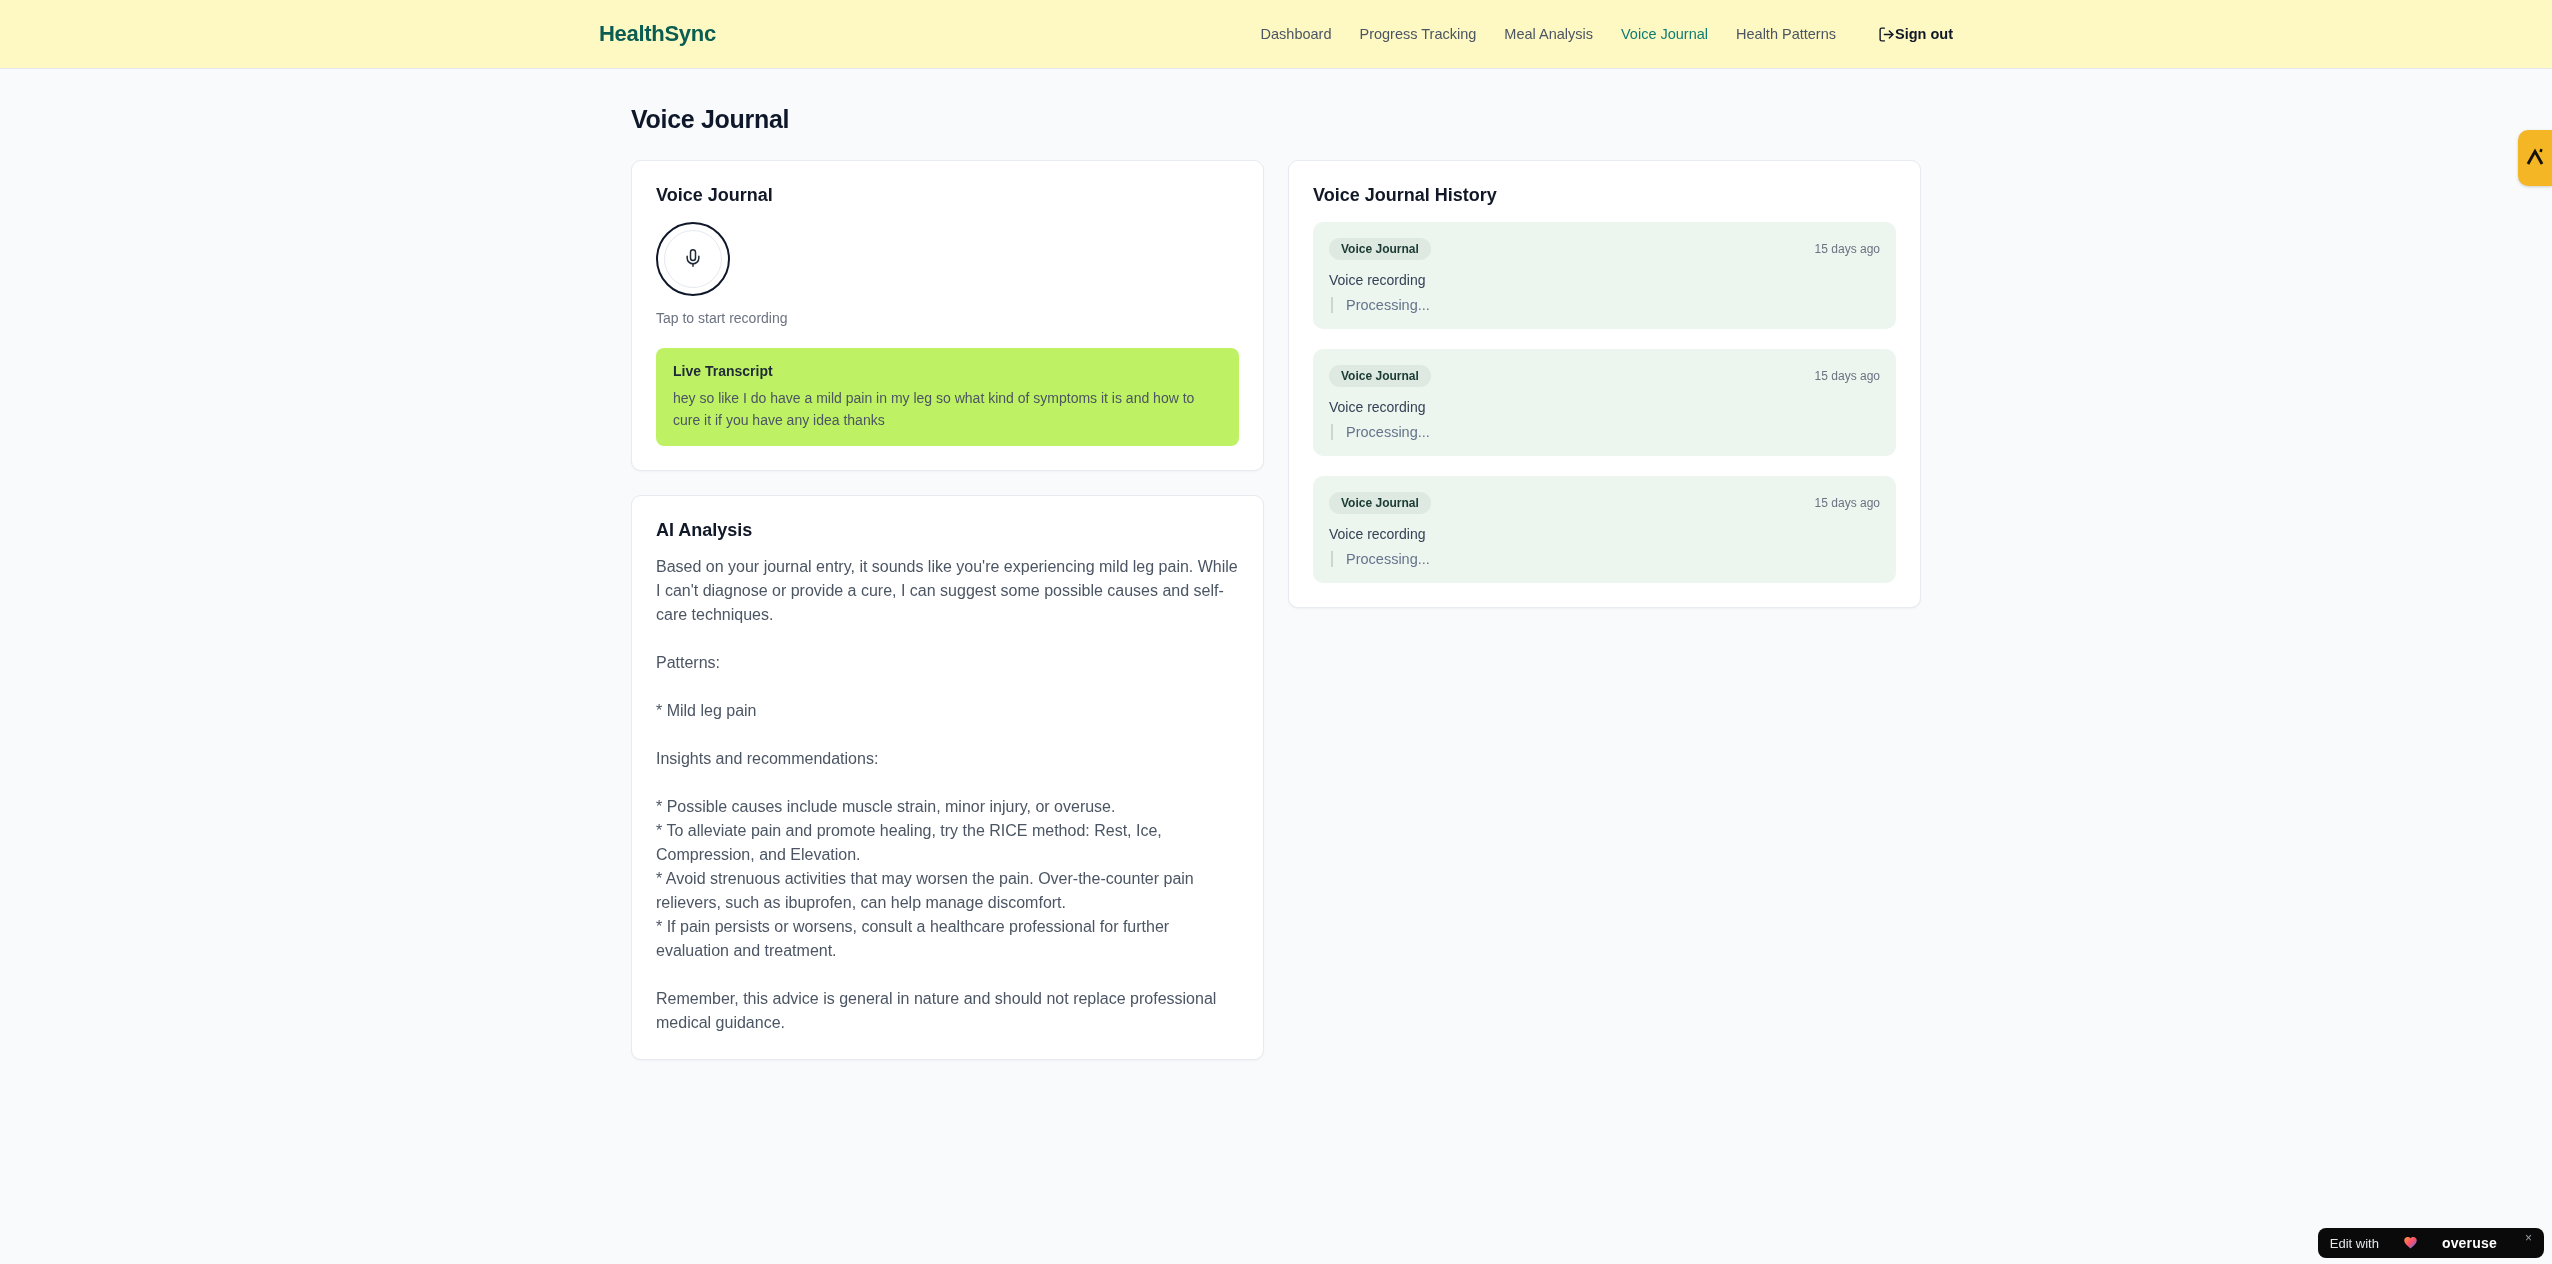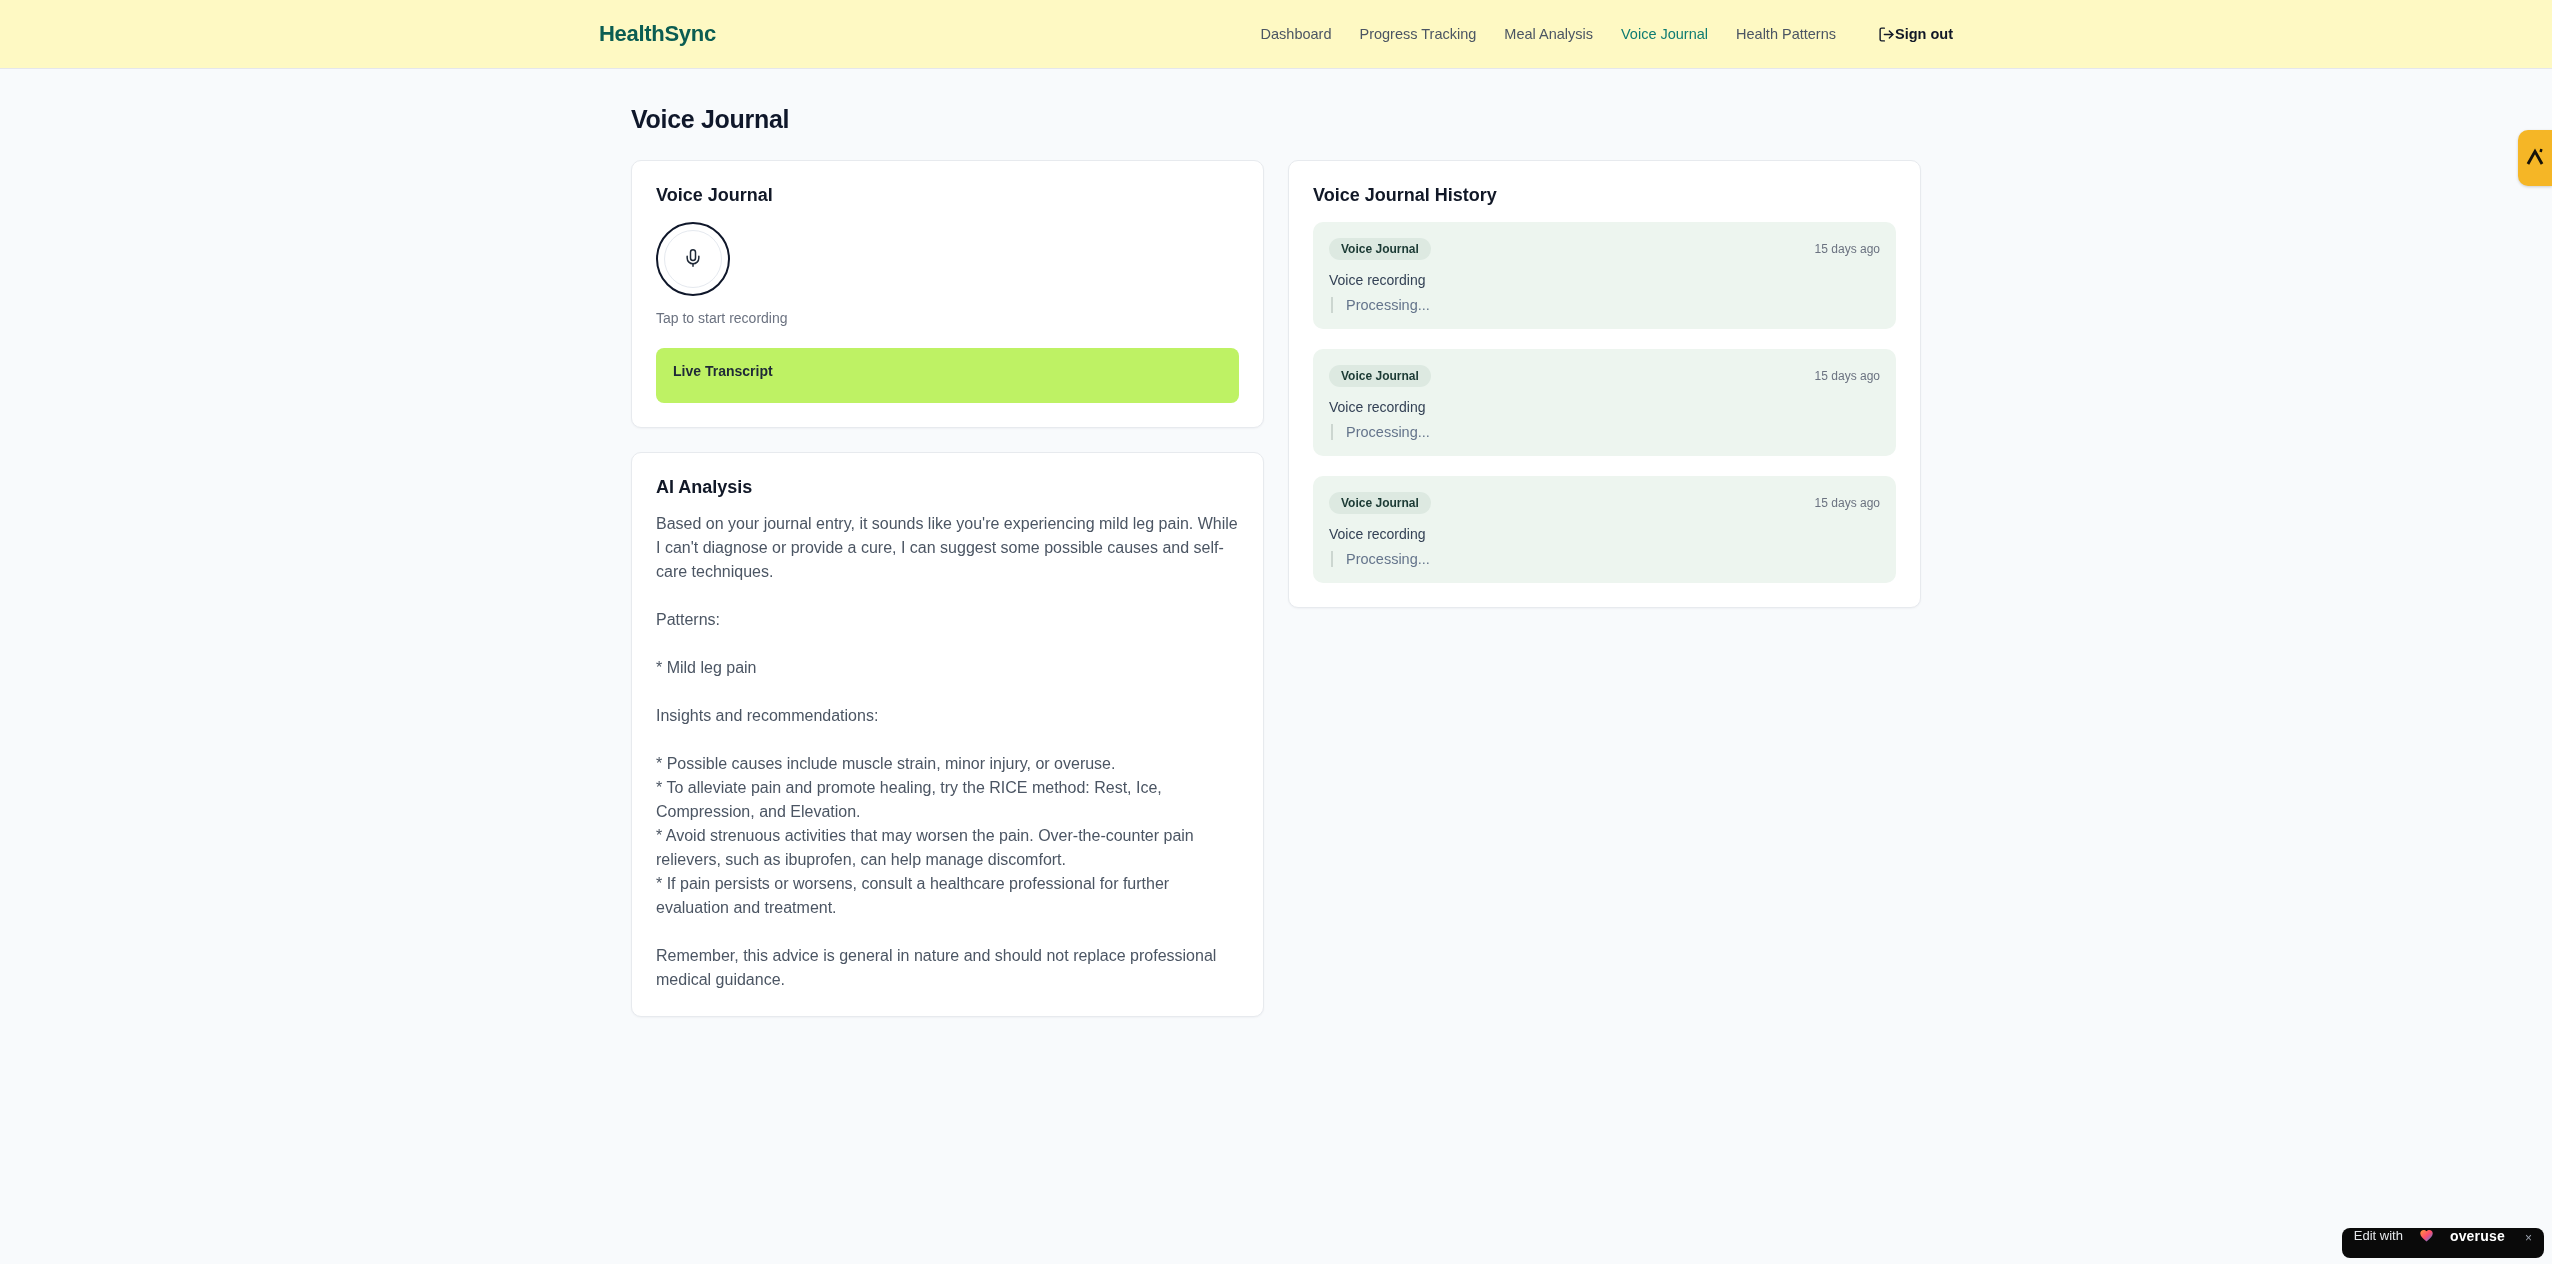--- a/index.html
+++ b/index.html
@@ -208,21 +208,22 @@
   }
   .edit-badge {
     position: fixed;
     right: 8px;
     bottom: 6px;
     background: #0a0a0a;
     color: #e5e7eb;
     border-radius: 8px;
     height: 30px;
     display: flex;
-    gap: 16px;
+    align-items: center;
+    gap: 24px;
     padding: 0 12px;
     cursor: pointer;
     font-size: 13px;
   }
   .edit-badge .brand { font-weight: 800; font-size: 14px; color: #ffffff; letter-spacing: 0.2px; }
   .edit-badge .close-x {
     color: #9ca3af;
     font-size: 12px;
     line-height: 1;
     align-self: flex-start;
@@ -275,20 +276,21 @@
                   <path d="M19 10v2a7 7 0 0 1-14 0v-2"></path>
                   <line x1="12" y1="19" x2="12" y2="22"></line>
                 </svg>
               </span>
             </span>
           </button>
           <div class="tap-hint">Tap to start recording</div>
         </div>
         <div class="transcript-box">
           <div class="transcript-title">Live Transcript</div>
+          <div class="transcript-text">hey so like I do have a mild pain in my leg so what kind of symptoms it is and how to cure it if you have any idea thanks</div>
         </div>
       </section>
 
       <section class="card">
         <h2 class="card-title">AI Analysis</h2>
         <div class="analysis-body">Based on your journal entry, it sounds like you're experiencing mild leg pain. While I can't diagnose or provide a cure, I can suggest some possible causes and self-care techniques.
 
 Patterns:
 
 * Mild leg pain

